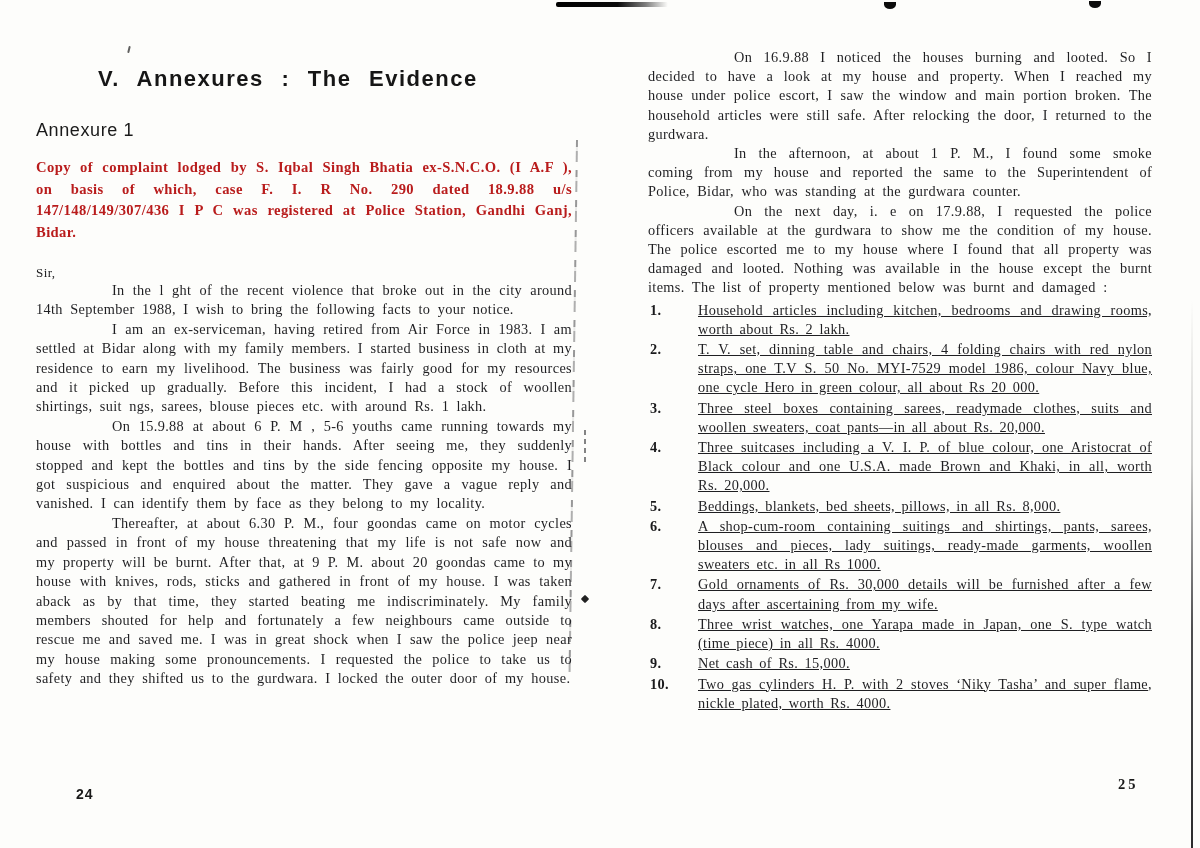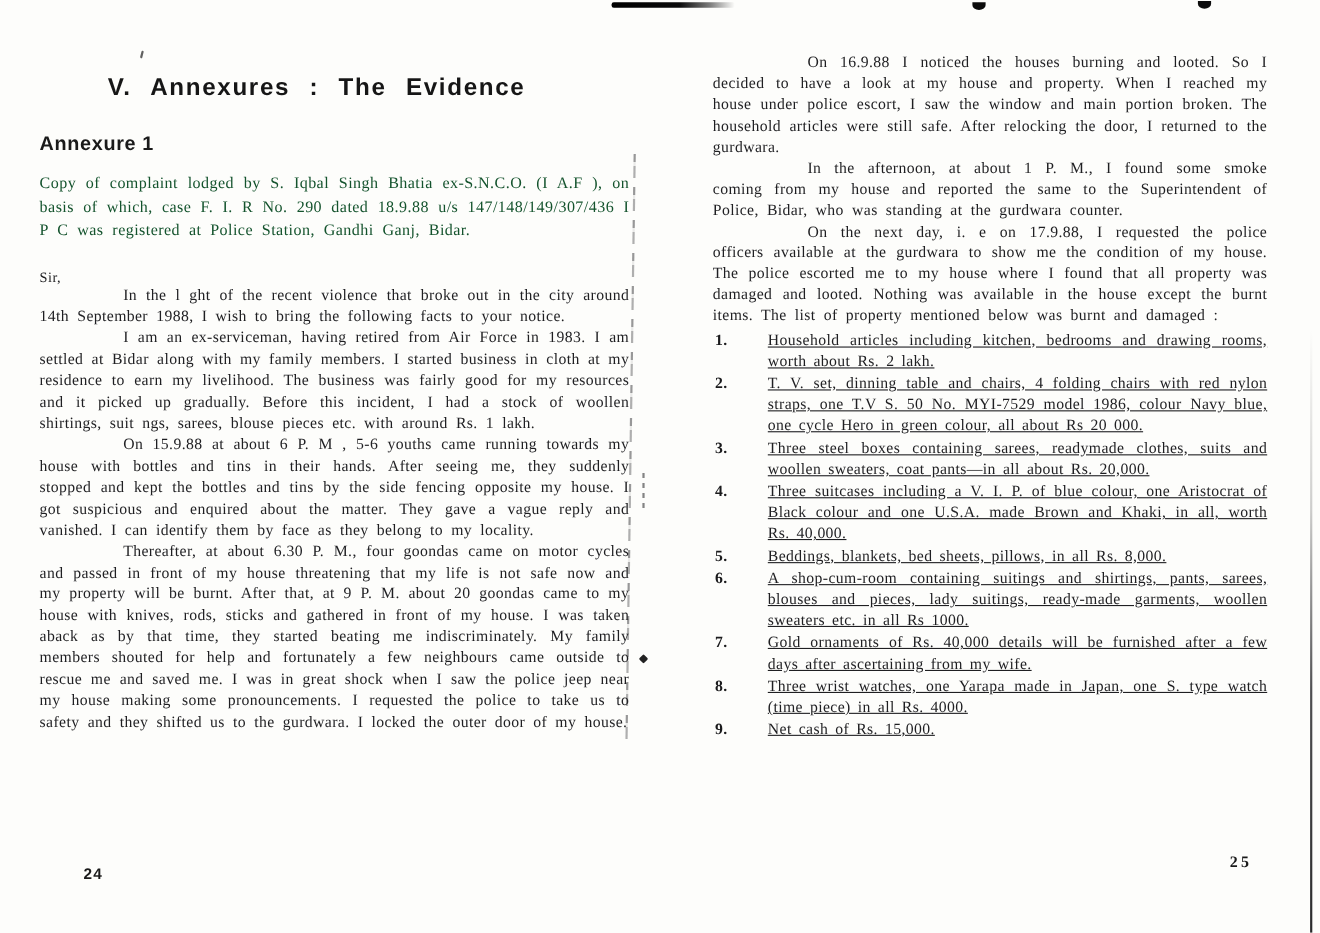--- a/index.html
+++ b/index.html
@@ -12,27 +12,27 @@
   .page-col{position:absolute;}
   
   #left-col{left:36px;top:66px;width:536px;}
   .main-heading{
     font-family:"Liberation Sans", sans-serif;
     font-weight:bold;font-size:22px;letter-spacing:1.5px;word-spacing:10px;
     color:#161616;margin:0 0 0 62px;
   }
   .annexure-label{
     font-family:"Liberation Sans", sans-serif;
-    font-weight:bold;font-size:18px;letter-spacing:.6px;
+    font-weight:normal;font-size:18px;letter-spacing:.6px;
     color:#1a1a1a;margin:28px 0 0 0;
   }
   .intro-para{
-    font-weight:normal;font-size:14.6px;line-height:21.5px;
+    font-weight:bold;font-size:14.6px;line-height:21.5px;
     letter-spacing:.4px;word-spacing:4px;text-align:justify;
-    margin:16px 0 13px 0;color:#14532d;
+    margin:16px 0 13px 0;color:#b91c1c;
   }
   .salutation{font-size:13px;margin:22px 0 0 0;letter-spacing:.4px;}
   .body-para{
     font-size:14.3px;line-height:19.4px;text-align:justify;
     letter-spacing:.35px;word-spacing:3.5px;margin:0;color:#1f1f22;
   }
   .indent-l{text-indent:76px;}
   .indent-r{text-indent:86px;}
   
   #right-col{left:600px;top:48px;width:552px;}
@@ -127,41 +127,45 @@
     <div class="list-row">
       <span class="list-num">2.</span>
       <span class="list-text">T. V. set, dinning table and chairs,  4 folding chairs with red nylon straps,  one T.V S. 50 No. MYI-7529  model 1986, colour Navy blue, one cycle Hero in green colour, all about Rs  20 000.</span>
     </div>
     <div class="list-row">
       <span class="list-num">3.</span>
       <span class="list-text">Three steel boxes containing sarees,  readymade clothes, suits and  woollen sweaters,  coat pants—in all about Rs. 20,000.</span>
     </div>
     <div class="list-row">
       <span class="list-num">4.</span>
-      <span class="list-text">Three suitcases including a  V. I. P. of blue colour,  one Aristocrat of Black colour and  one U.S.A. made Brown and Khaki, in all, worth Rs. 40,000.</span>
+      <span class="list-text">Three suitcases including a  V. I. P. of blue colour,  one Aristocrat of Black colour and  one U.S.A. made Brown and Khaki, in all, worth Rs. 20,000.</span>
     </div>
     <div class="list-row">
       <span class="list-num">5.</span>
       <span class="list-text">Beddings, blankets, bed sheets, pillows, in all Rs. 8,000.</span>
     </div>
     <div class="list-row">
       <span class="list-num">6.</span>
       <span class="list-text">A shop-cum-room containing suitings and shirtings, pants, sarees, blouses and pieces,  lady suitings, ready-made garments, woollen sweaters etc. in all Rs  1000.</span>
     </div>
     <div class="list-row">
       <span class="list-num">7.</span>
-      <span class="list-text">Gold ornaments of Rs. 40,000 details  will be furnished after a few days after ascertaining from my wife.</span>
+      <span class="list-text">Gold ornaments of Rs. 30,000 details  will be furnished after a few days after ascertaining from my wife.</span>
     </div>
     <div class="list-row">
       <span class="list-num">8.</span>
       <span class="list-text">Three wrist watches,  one Yarapa made in Japan,  one S. type watch (time piece) in all Rs. 4000.</span>
     </div>
     <div class="list-row">
       <span class="list-num">9.</span>
       <span class="list-text">Net cash of Rs. 15,000.</span>
+    </div>
+    <div class="list-row">
+      <span class="list-num">10.</span>
+      <span class="list-text">Two gas cylinders H. P. with 2 stoves ‘Niky Tasha’  and super flame, nickle plated, worth Rs. 4000.</span>
     </div>
   </div>
 </div>
 
 <div class="page-number" id="page-num-right">25</div>
 
 <div class="artifact" id="artifact-top-bar"></div>
 <div class="artifact artifact-dot" id="artifact-dot-1"></div>
 <div class="artifact artifact-dot" id="artifact-dot-2"></div>
 <div class="artifact" id="artifact-gutter-line"></div>

